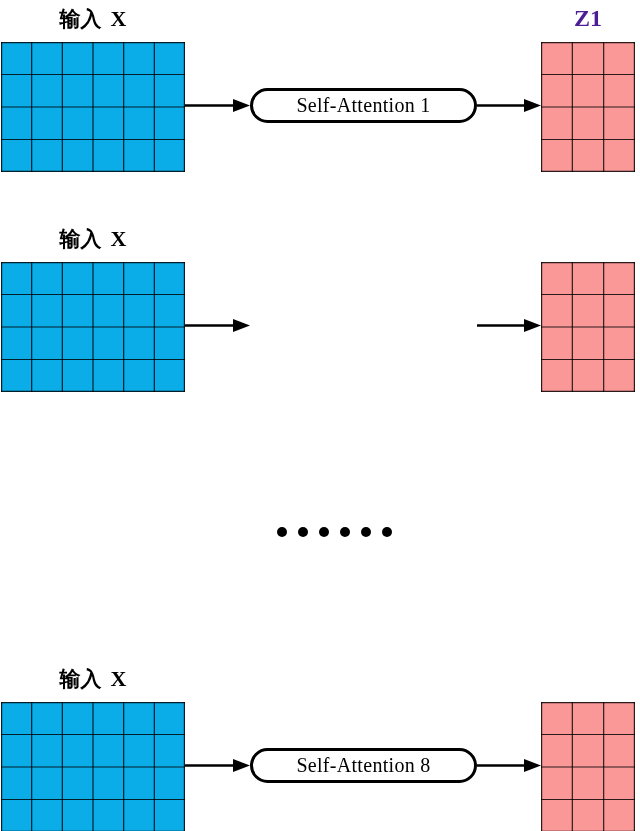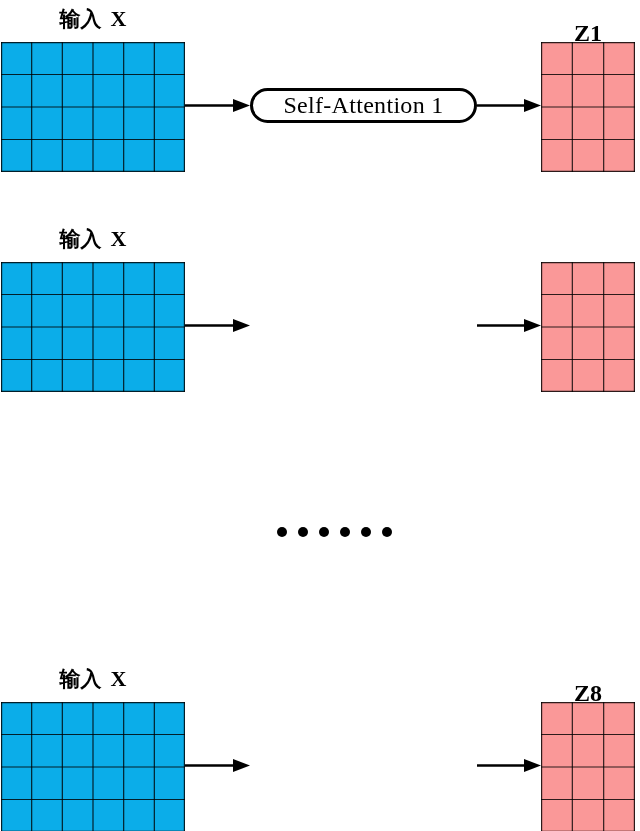--- a/index.html
+++ b/index.html
@@ -39,26 +39,26 @@
     line-height: 26px;
     white-space: nowrap;
   }
   .in-label .var {
     margin-left: 9px;
     font-size: 22px;
   }
   .out-label {
     position: absolute;
     left: 541px;
-    top: 20px;
+    top: 5px;
     width: 94px;
     text-align: center;
     font-size: 24px;
     font-weight: bold;
-    color: #000000;
+    color: #4c1d95;
     line-height: 26px;
   }
   .grid-svg {
     position: absolute;
     top: 42px;
     display: block;
   }
   .grid-in  { left: 1px; }
   .grid-out { left: 541px; }
 
@@ -74,21 +74,21 @@
     position: absolute;
     left: 250px;
     top: 88px;
     width: 227px;
     height: 35px;
     box-sizing: border-box;
     border: 3px solid #000;
     border-radius: 20px;
     background: #fff;
     text-align: center;
-    font-size: 24px;
+    font-size: 20px;
     line-height: 28px;
     color: #000;
     letter-spacing: 0.3px;
     white-space: nowrap;
   }
 
   .dots {
     position: absolute;
     left: 277px;
     top: 527px;
@@ -218,25 +218,25 @@
         <line x1="0" y1="0" x2="184" y2="0" stroke="#000000" stroke-opacity="0.82" stroke-width="2.4"></line>
         <line x1="0" y1="32.5" x2="184" y2="32.5" stroke="#000000" stroke-opacity="0.82" stroke-width="1.2"></line>
         <line x1="0" y1="65" x2="184" y2="65" stroke="#000000" stroke-opacity="0.82" stroke-width="1.2"></line>
         <line x1="0" y1="97.5" x2="184" y2="97.5" stroke="#000000" stroke-opacity="0.82" stroke-width="1.2"></line>
         <line x1="0" y1="130" x2="184" y2="130" stroke="#000000" stroke-opacity="0.82" stroke-width="2.4"></line>
       </svg>
     <svg class="arrow-svg arrow-1" width="65" height="17">
         <line x1="0" y1="8.5" x2="51" y2="8.5" stroke="#000000" stroke-width="2.6"></line>
         <polygon points="65,8.5 48,2 48,15" fill="#000000"></polygon>
       </svg>
+    <div class="oval">Self-Attention 8</div>
     <svg class="arrow-svg arrow-2" width="64" height="17">
         <line x1="0" y1="8.5" x2="50" y2="8.5" stroke="#000000" stroke-width="2.6"></line>
         <polygon points="64,8.5 47,2 47,15" fill="#000000"></polygon>
       </svg>
-    <div class="out-label">Z8</div>
     <svg class="grid-svg grid-out" width="94" height="130">
         <rect x="0" y="0" width="94" height="130" fill="#FA9898"></rect>
         <line x1="0" y1="0" x2="0" y2="130" stroke="#000000" stroke-opacity="0.82" stroke-width="2.4"></line>
         <line x1="31.333333333333332" y1="0" x2="31.333333333333332" y2="130" stroke="#000000" stroke-opacity="0.82" stroke-width="1.2"></line>
         <line x1="62.666666666666664" y1="0" x2="62.666666666666664" y2="130" stroke="#000000" stroke-opacity="0.82" stroke-width="1.2"></line>
         <line x1="94" y1="0" x2="94" y2="130" stroke="#000000" stroke-opacity="0.82" stroke-width="2.4"></line>
         <line x1="0" y1="0" x2="94" y2="0" stroke="#000000" stroke-opacity="0.82" stroke-width="2.4"></line>
         <line x1="0" y1="32.5" x2="94" y2="32.5" stroke="#000000" stroke-opacity="0.82" stroke-width="1.2"></line>
         <line x1="0" y1="65" x2="94" y2="65" stroke="#000000" stroke-opacity="0.82" stroke-width="1.2"></line>
         <line x1="0" y1="97.5" x2="94" y2="97.5" stroke="#000000" stroke-opacity="0.82" stroke-width="1.2"></line>

